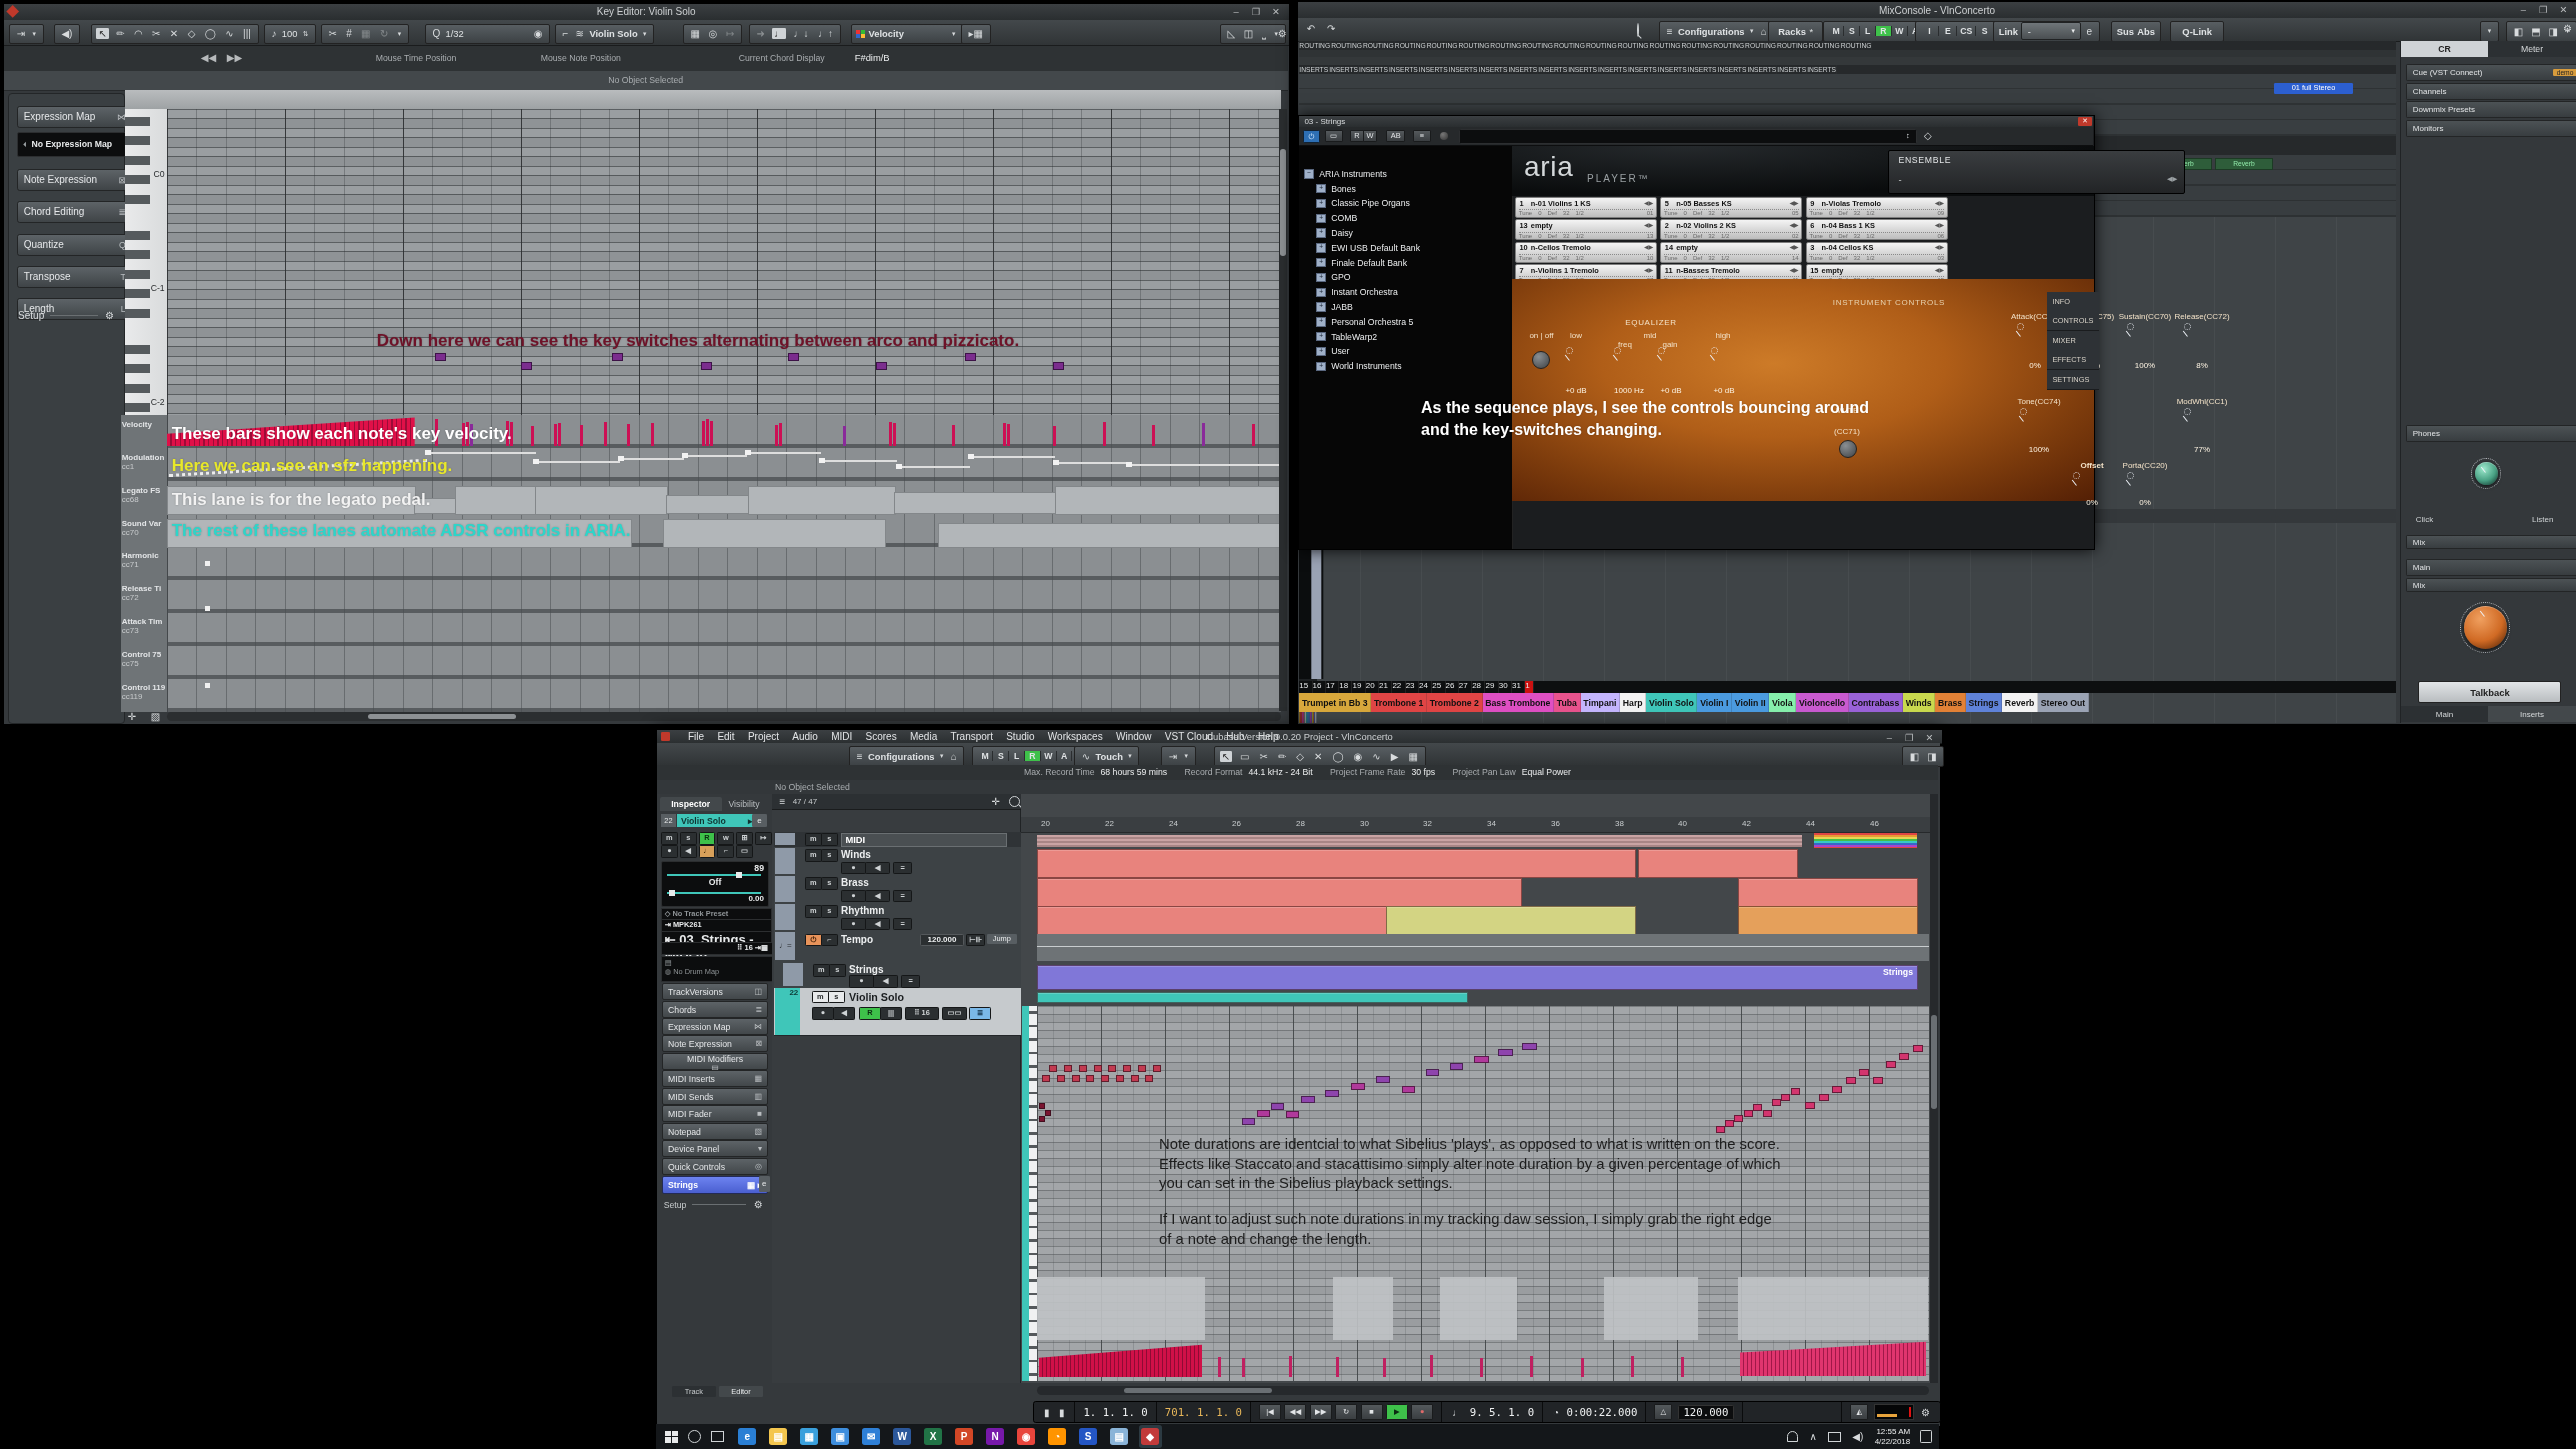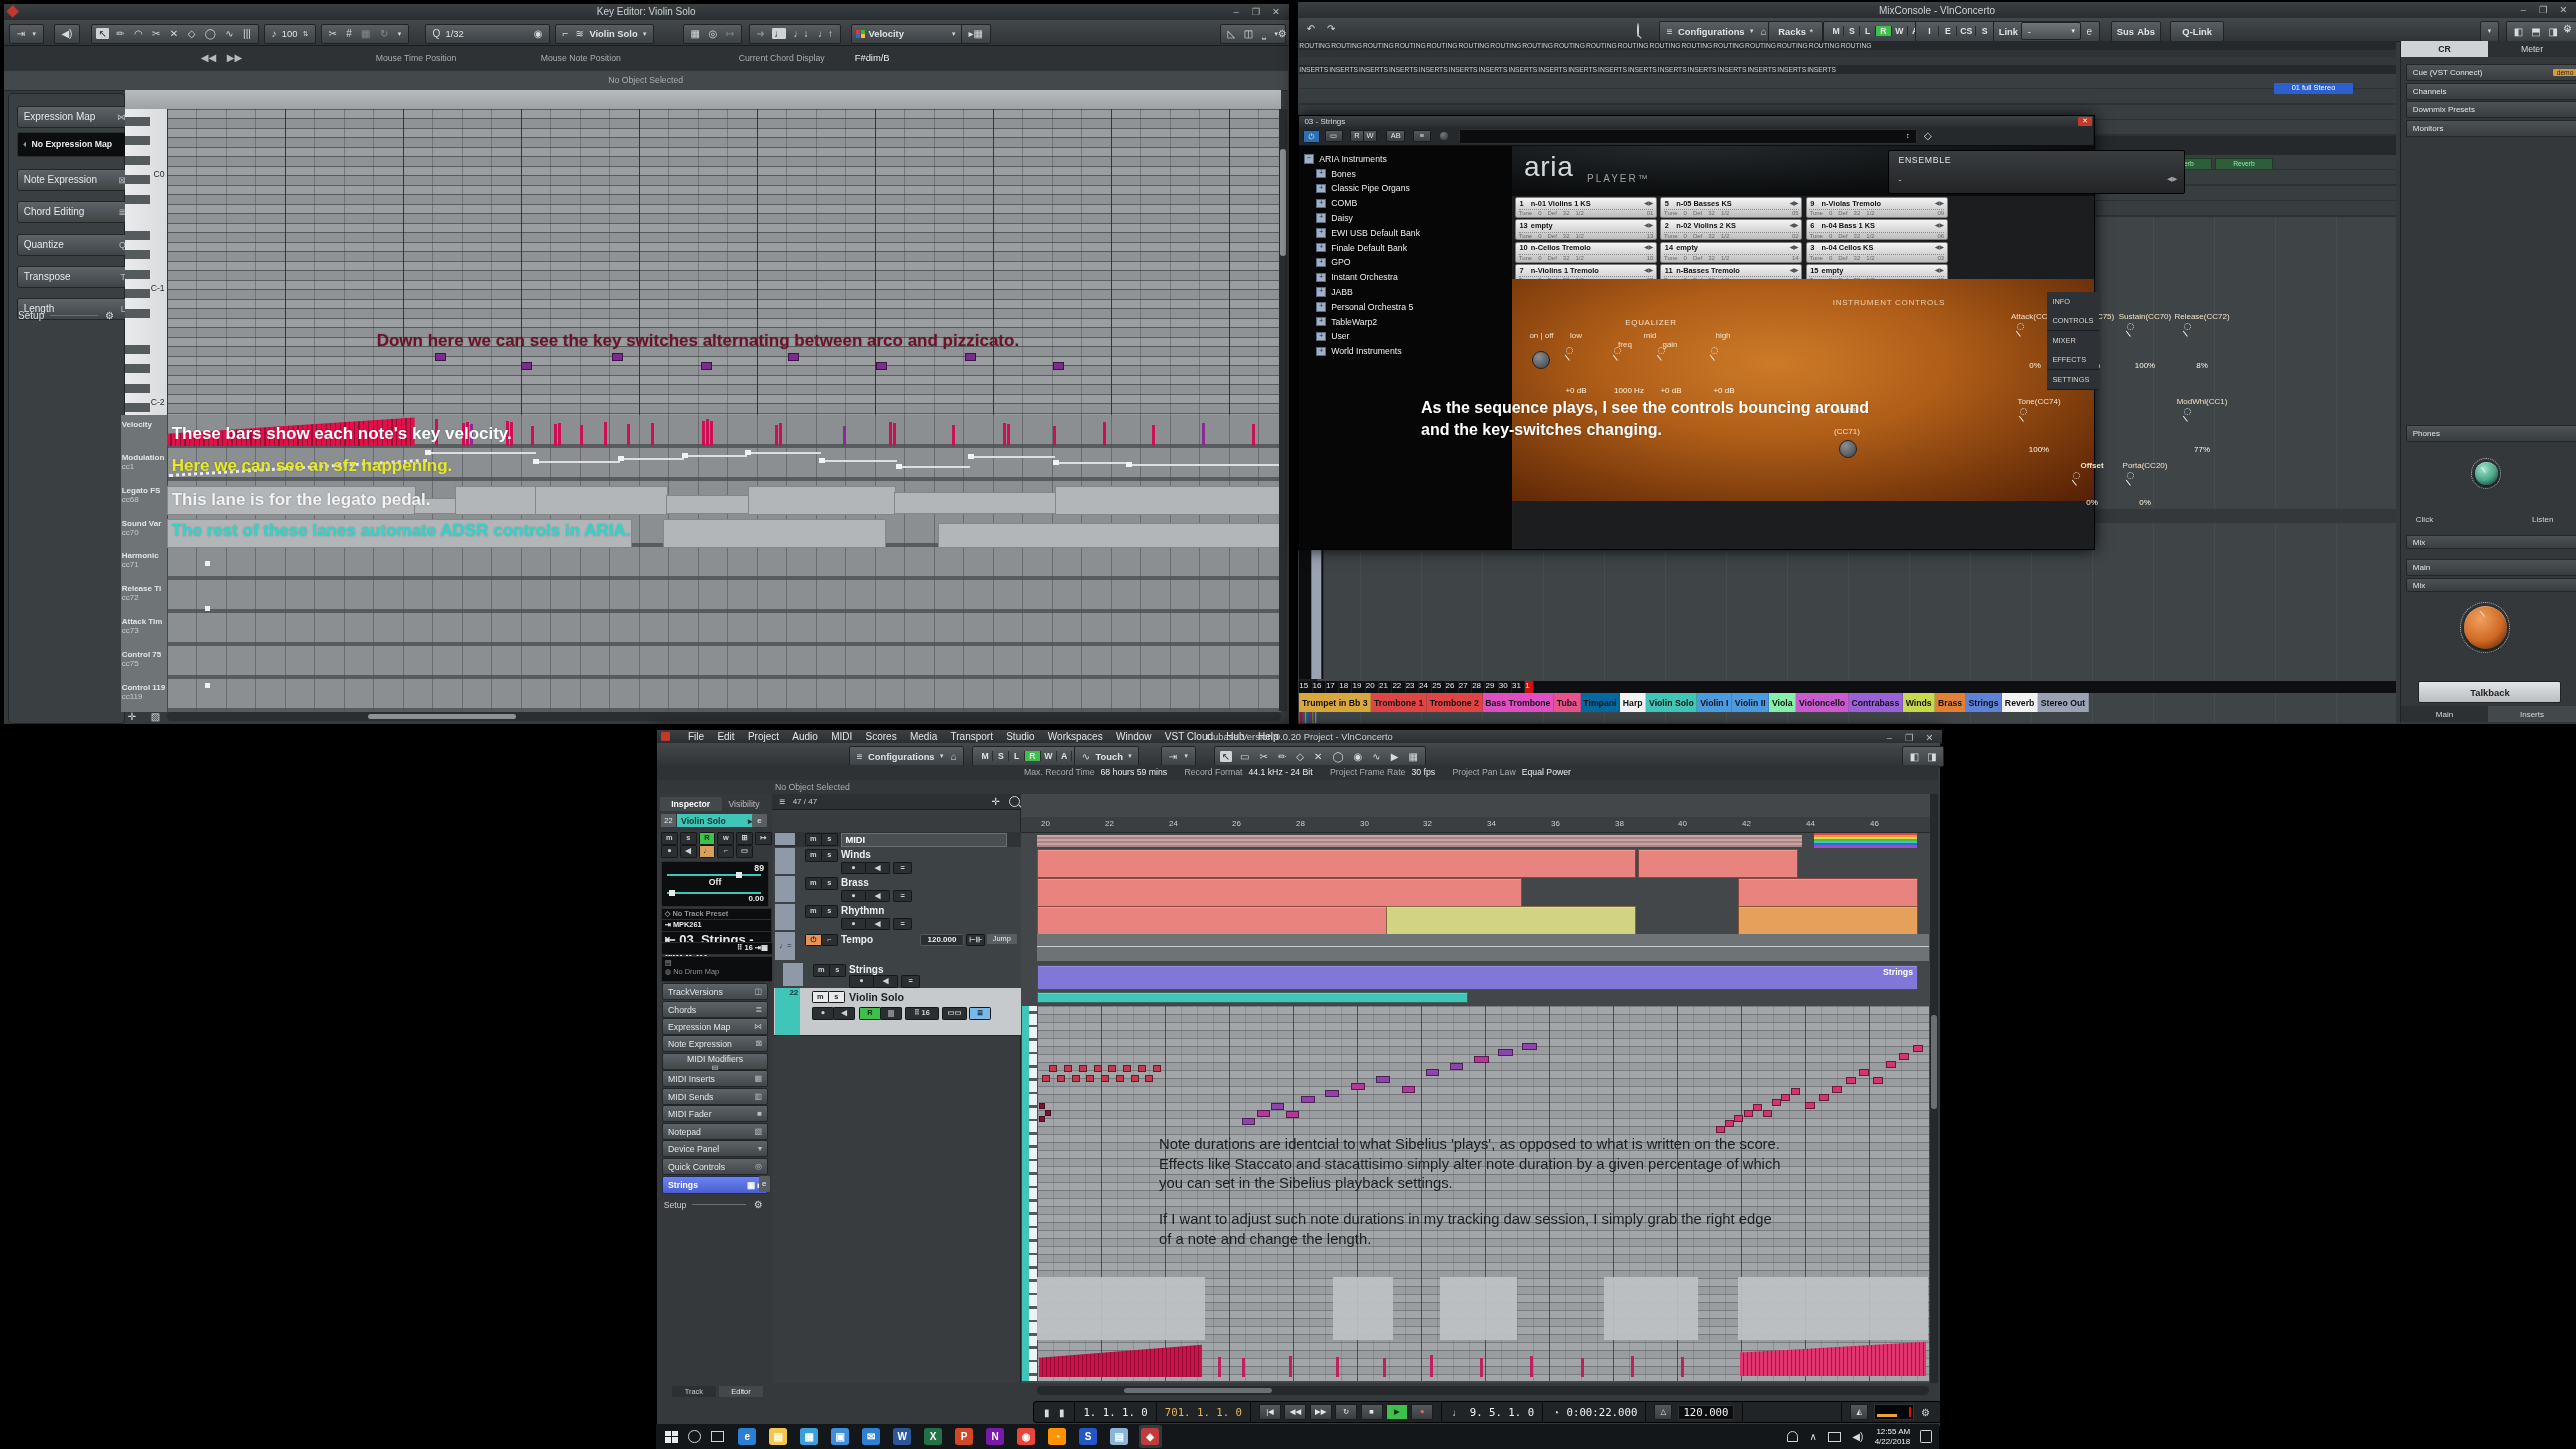--- a/index.html
+++ b/index.html
@@ -819,21 +819,21 @@
         </div>
   </div>
   <div class="rackrow" style="top:691px;height:19px;">
     <div style="display:flex;flex:1;">
 
     <div class="chname" style="background: rgb(216, 168, 60);">Trumpet in Bb 3</div>
           <div class="chname" style="background: rgb(224, 69, 69);">Trombone 1</div>
           <div class="chname" style="background: rgb(224, 69, 69);">Trombone 2</div>
           <div class="chname" style="background: rgb(223, 79, 195);">Bass Trombone</div>
           <div class="chname" style="background: rgb(232, 83, 141);">Tuba</div>
-          <div class="chname" style="background: #0369a1;">Timpani</div>
+          <div class="chname" style="background: #c4b5fd;">Timpani</div>
           <div class="chname" style="background: rgb(242, 242, 242);">Harp</div>
           <div class="chname" style="background: rgb(63, 198, 185);">Violin Solo</div>
           <div class="chname" style="background: rgb(75, 155, 224);">Violin I</div>
           <div class="chname" style="background: rgb(75, 155, 224);">Violin II</div>
           <div class="chname" style="background: #86efac;">Viola</div>
           <div class="chname" style="background: rgb(201, 90, 208);">Violoncello</div>
           <div class="chname" style="background: rgb(154, 98, 216);">Contrabass</div>
           <div class="chname" style="background: rgb(201, 217, 78);">Winds</div>
           <div class="chname" style="background: rgb(226, 129, 54);">Brass</div>
           <div class="chname" style="background: rgb(95, 130, 216);">Strings</div>
@@ -919,21 +919,21 @@
     <span class="abs tbtn" style="left:64px;top:2.7px;width:12px;height:10px;line-height:10px;">W</span>
     <span class="abs tbtn" style="left:87px;top:2.7px;width:17.4px;height:10px;line-height:10px;">AB</span>
     <span class="abs tbtn" style="left:114px;top:2.7px;width:16px;height:10px;line-height:10px;">≡</span>
     <span class="abs" style="left:141px;top:4.7px;width:8px;height:8px;border-radius:50%;background:radial-gradient(circle at 35% 30%,#777,#333);"></span>
     <div class="abs blackbox" style="left:160px;top:2px;width:456px;height:12.7px;border-radius:1.3px;"></div>
     <span class="abs tool" style="left:605px;top:3.4px;font-size:7.4px;">↕</span>
     <span class="abs tool" style="left:623px;top:2.7px;">◇</span>
   </div>
 
   <div class="abs" style="left:0;top:29.5px;width:213px;height:403px;background:#060606;border-right:0.7px solid #222;">
-    <div class="treeitem" style="padding-left:5.4px;margin-top:6px;">
+    <div class="treeitem" style="padding-left:5.4px;margin-top:21px;">
       <span class="plus">−</span>
       <span>ARIA Instruments</span>
     </div>
     <div>
 
         <div class="treeitem">
           <span class="plus">+</span>
           <span>Bones</span>
         </div>
 

